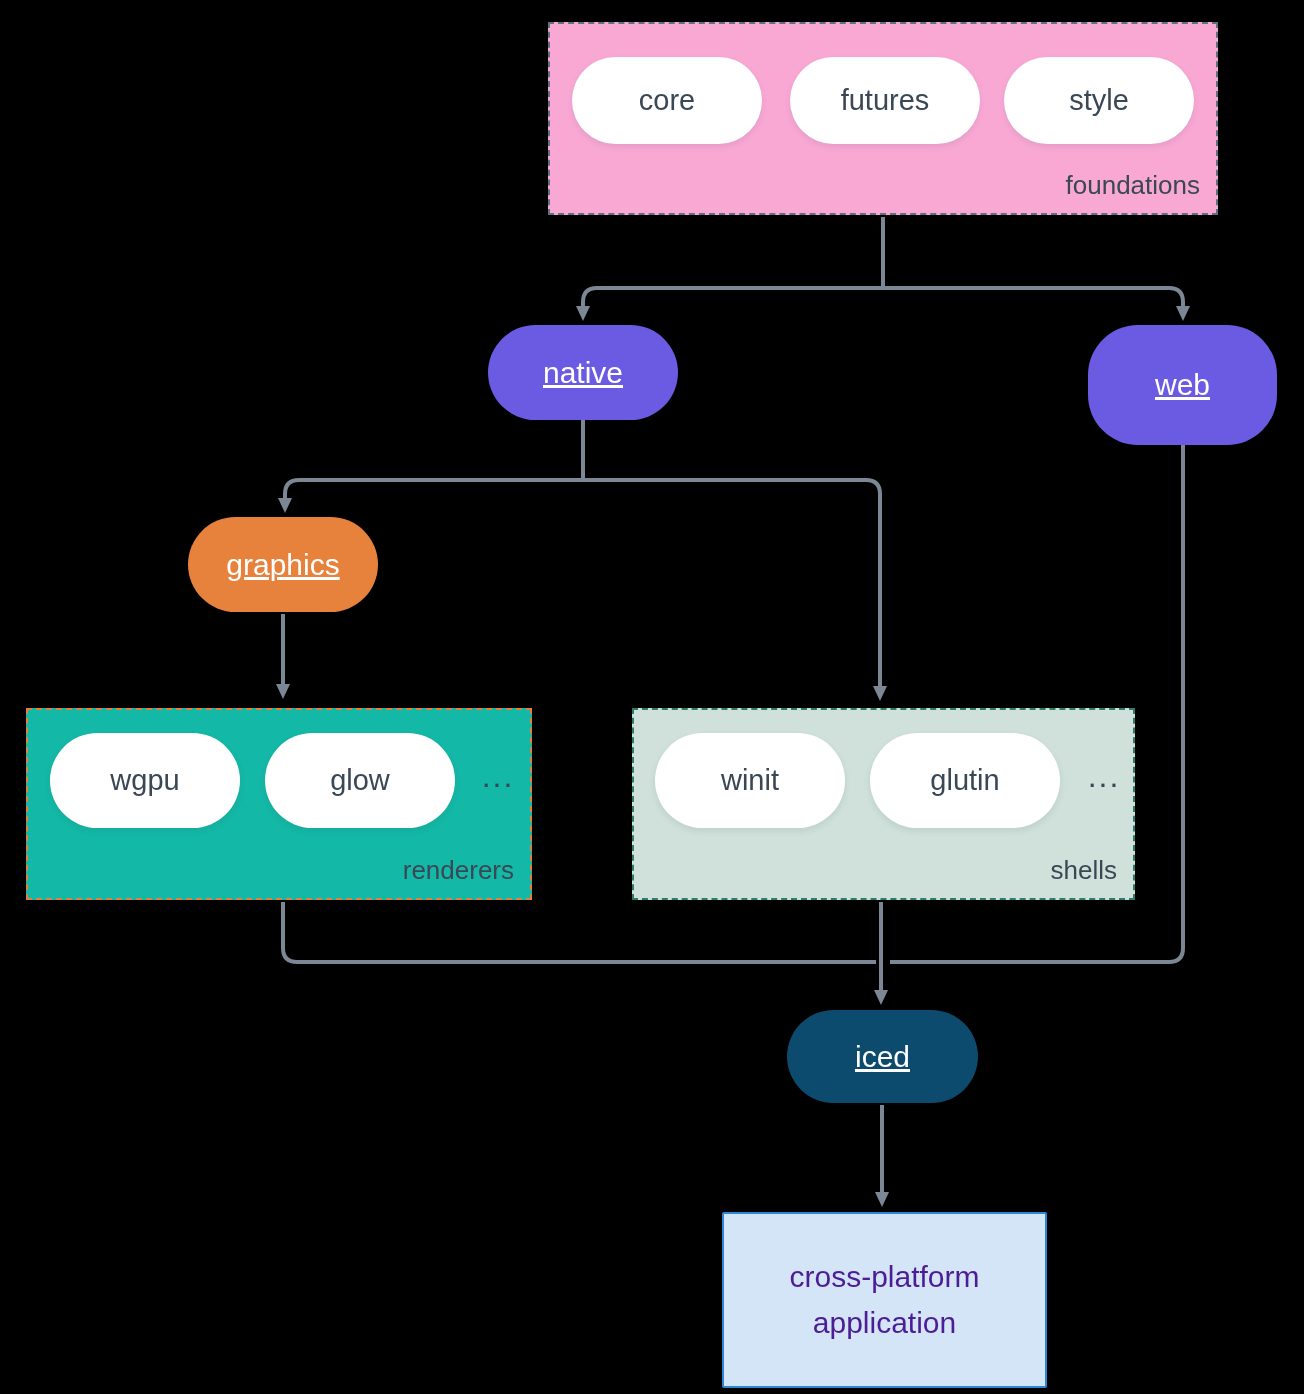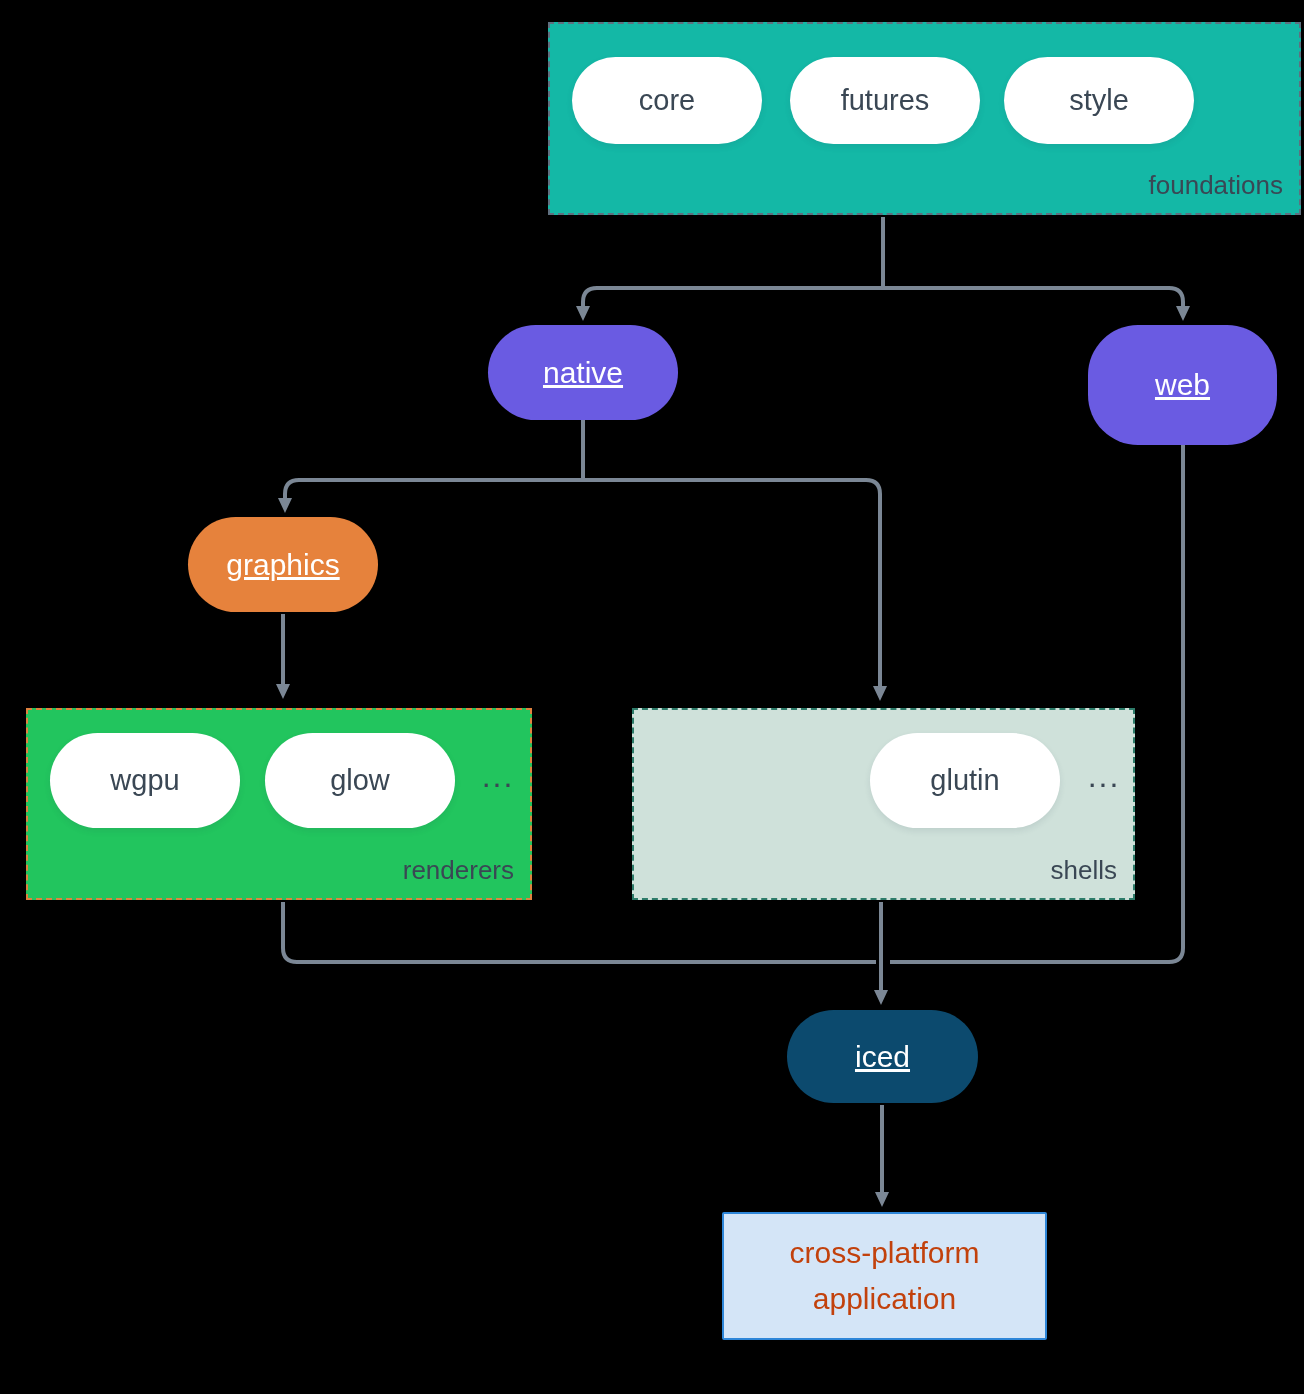--- a/index.html
+++ b/index.html
@@ -21,27 +21,27 @@
     width: 1304px;
     height: 1394px;
     z-index: 1;
   }
   .group {
     position: absolute;
     z-index: 2;
     box-sizing: border-box;
   }
   .group-foundations {
-    left: 548px; top: 22px; width: 753px; height: 193px;
-    background: #14b8a6;
+    left: 548px; top: 22px; width: 670px; height: 193px;
+    background: #f9a8d4;
     border: 2px dashed #5f7080;
   }
   .group-renderers {
     left: 26px; top: 708px; width: 506px; height: 192px;
-    background: #22c55e;
+    background: #14b8a6;
     border: 2px dashed #e0823f;
   }
   .group-shells {
     left: 632px; top: 708px; width: 503px; height: 192px;
     background: #cfe1da;
     border: 2px dashed #2e7c6a;
   }
   .pill {
     position: absolute;
     display: flex;
@@ -91,30 +91,30 @@
     border-radius: 50px;
     text-decoration: underline;
   }
   .node-native   { left: 488px;  top: 325px;  width: 190px; height: 95px; background: #6a5be2; }
   .node-web      { left: 1088px; top: 325px;  width: 189px; height: 120px; background: #6a5be2; }
   .node-graphics { left: 188px;  top: 517px;  width: 190px; height: 95px; background: #e6823c; }
   .node-iced     { left: 787px;  top: 1010px; width: 191px; height: 93px; background: #0c4a6e; }
   .app-box {
     position: absolute;
     z-index: 2;
-    left: 722px; top: 1212px; width: 325px; height: 128px;
+    left: 722px; top: 1212px; width: 325px; height: 176px;
     background: #d4e5f7;
     border: 2px solid #2e86d8;
     border-radius: 2px;
     box-sizing: border-box;
     display: flex;
     flex-direction: column;
     align-items: center;
     justify-content: center;
-    color: #c2410c;
+    color: #4c1d95;
     font-size: 30px;
     line-height: 46px;
   }
 </style>
 </head>
 <body>
 
 <div class="canvas">
 
   <svg class="connectors" viewBox="0 0 1304 1394" xmlns="http://www.w3.org/2000/svg">
@@ -150,20 +150,21 @@
   <div class="node node-graphics">graphics</div>
 
   <div class="group group-renderers">
     <div class="pill pill-wgpu">wgpu</div>
     <div class="pill pill-glow">glow</div>
     <div class="ellipsis">...</div>
     <div class="group-label">renderers</div>
   </div>
 
   <div class="group group-shells">
+    <div class="pill pill-winit">winit</div>
     <div class="pill pill-glutin">glutin</div>
     <div class="ellipsis">...</div>
     <div class="group-label">shells</div>
   </div>
 
   <div class="node node-iced">iced</div>
 
   <div class="app-box">
     <span>cross-platform</span>
     <span>application</span>

